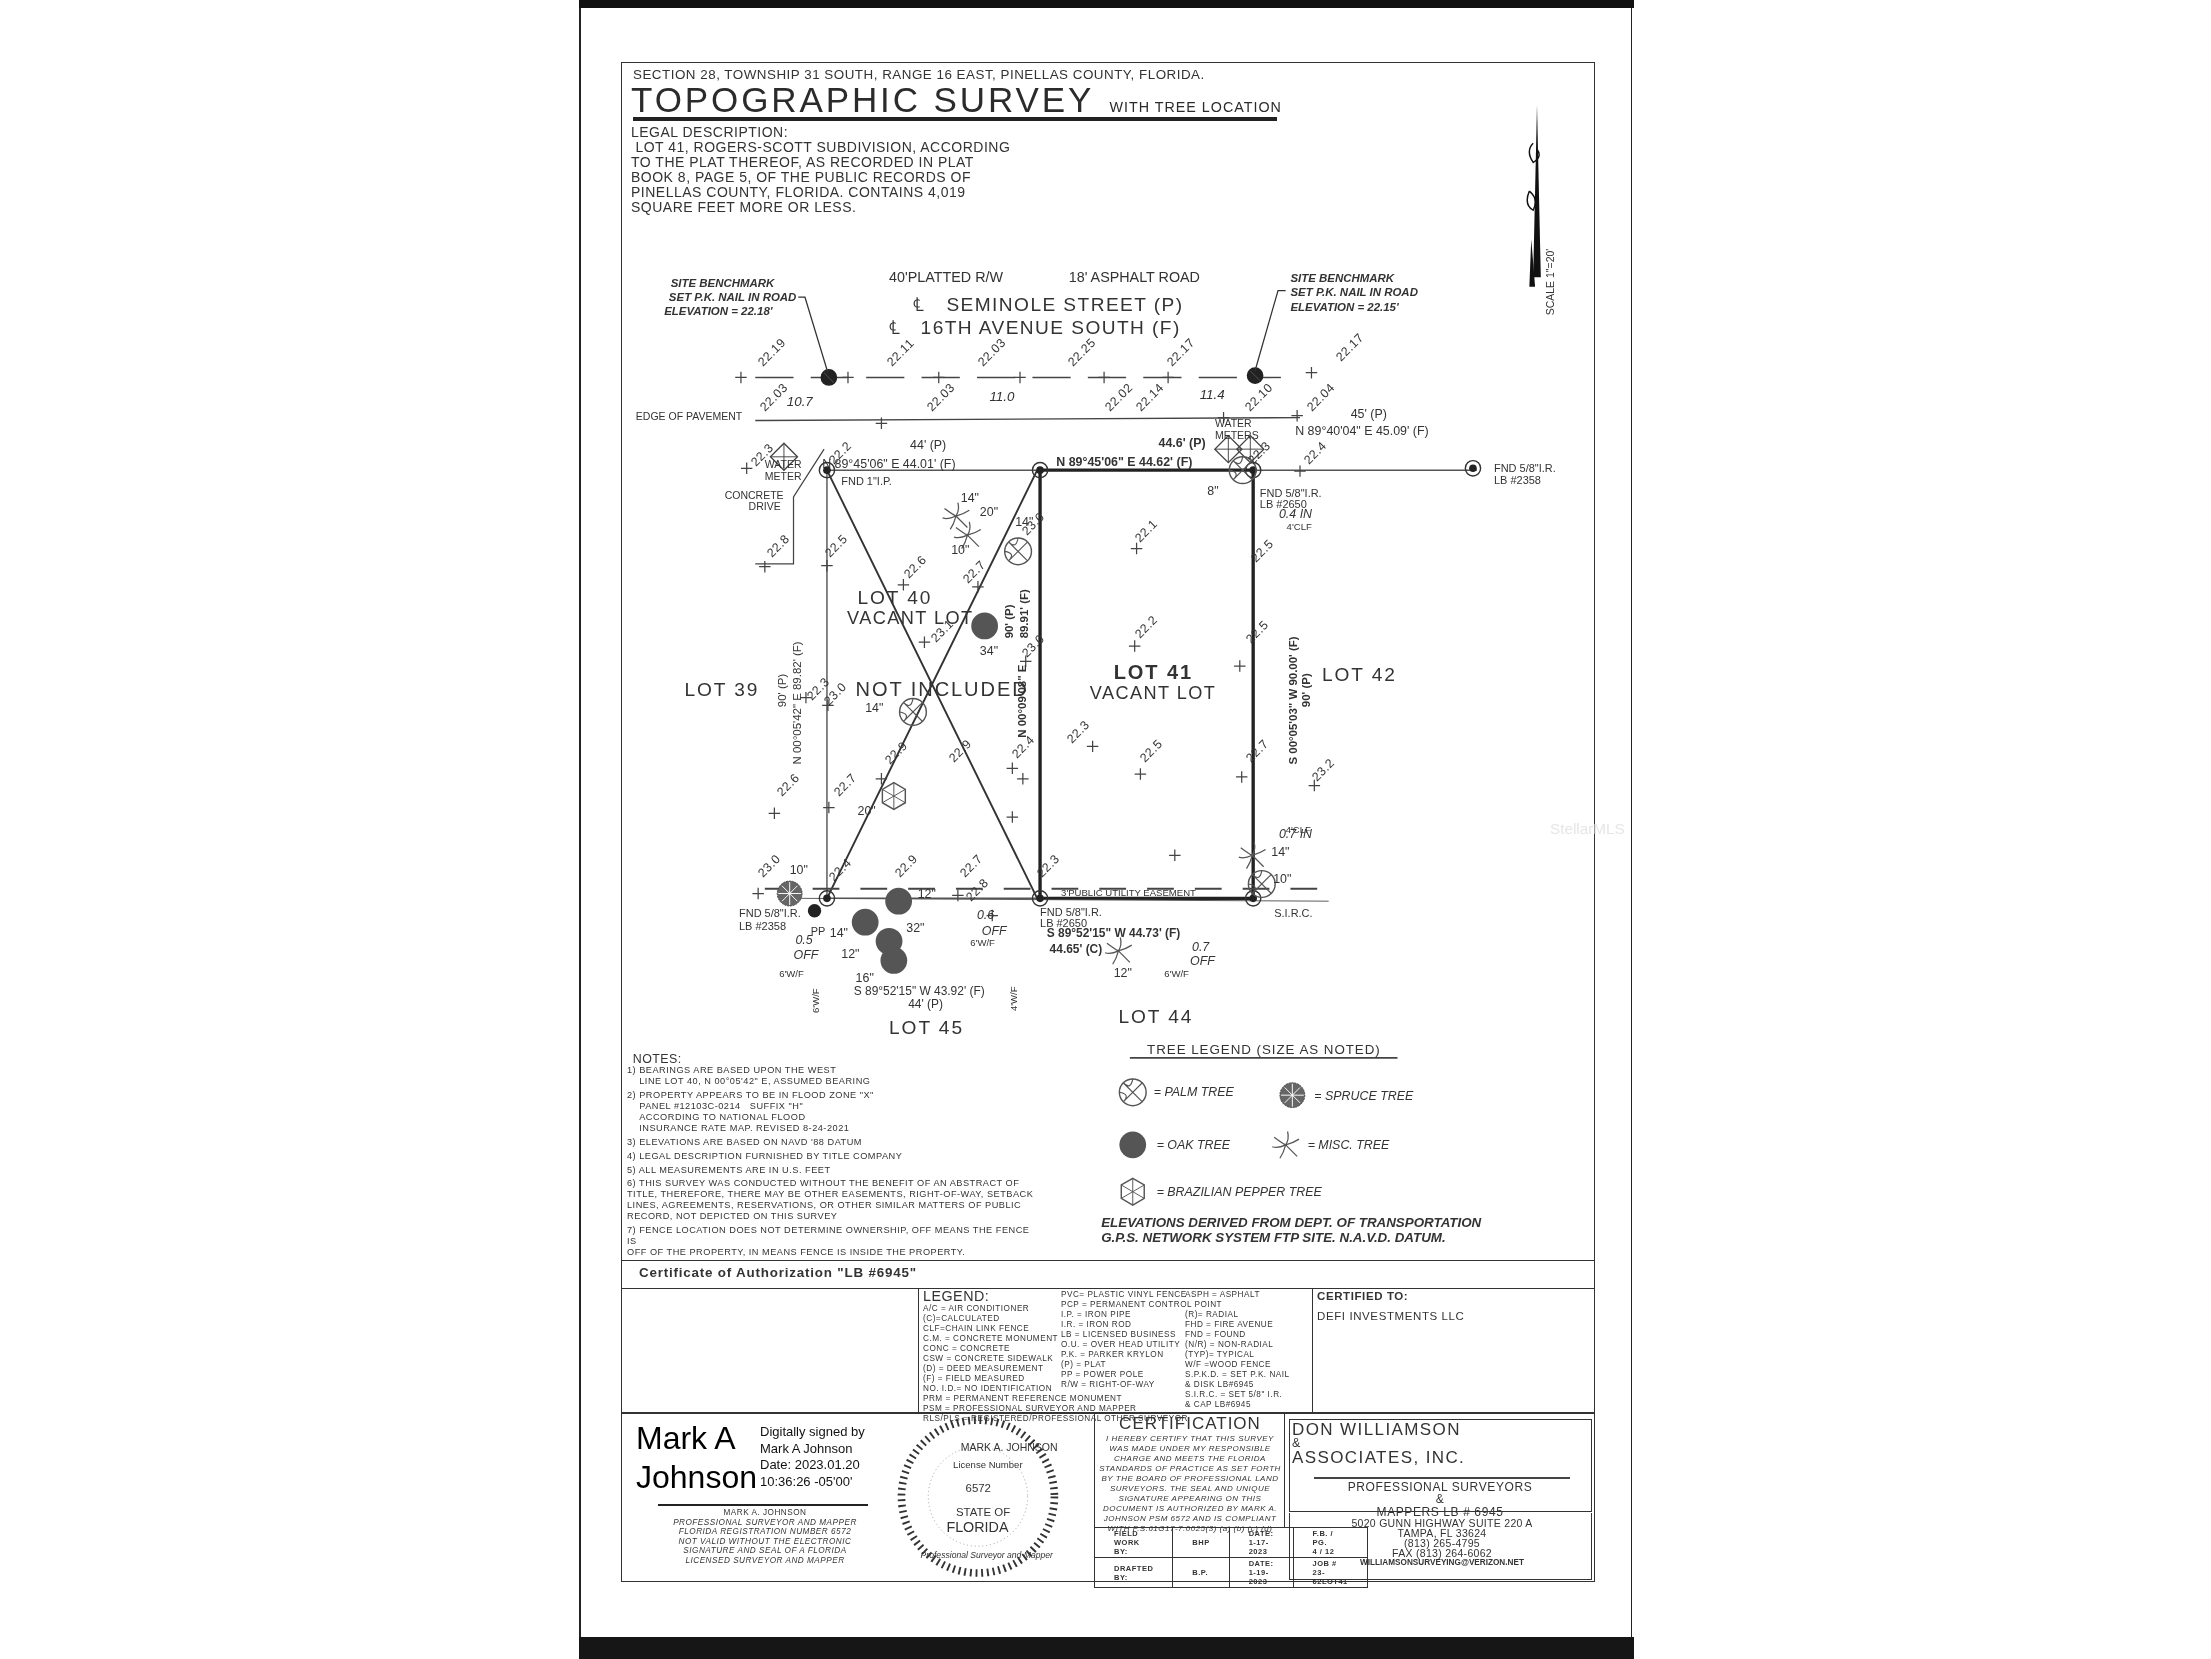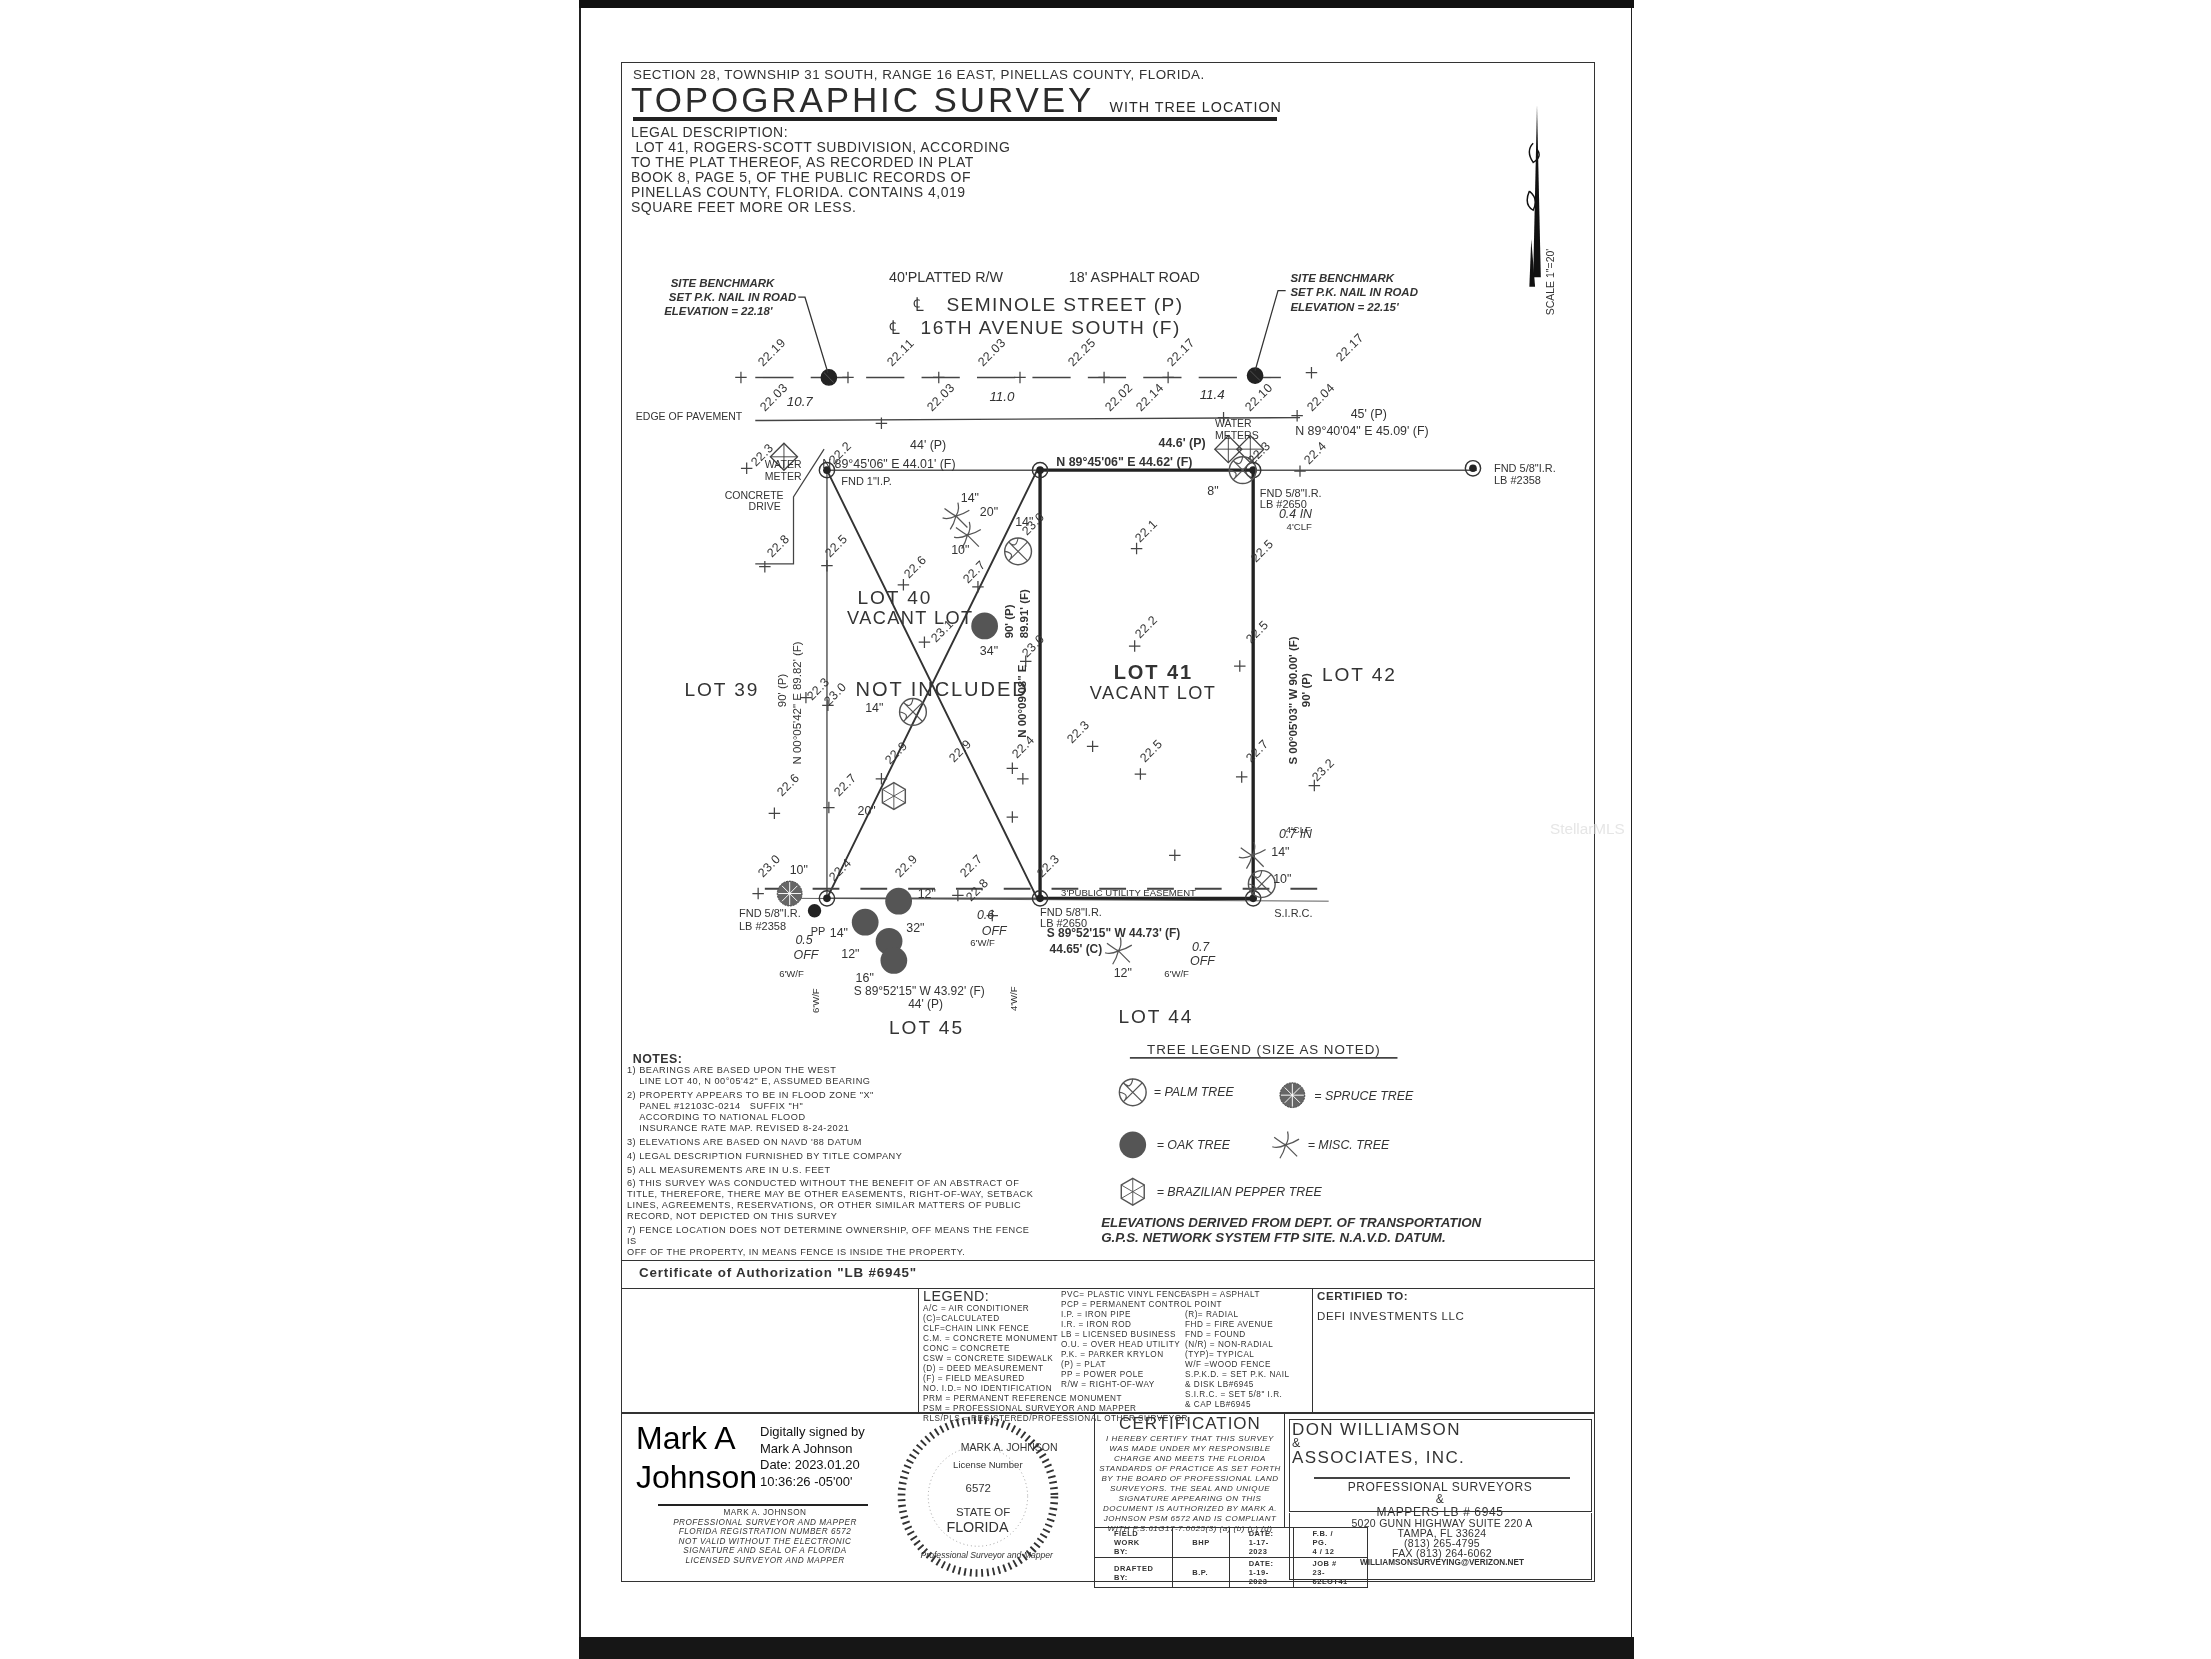--- a/index.html
+++ b/index.html
@@ -9,21 +9,21 @@
   .page { position:absolute; left:579px; top:7.6px; width:1053px; height:1630px; border-left:2.9px solid #222; border-right:1.9px solid #222; box-sizing:border-box; background:#fff; }
   .frame { position:absolute; left:621px; top:62px; width:974px; height:1520px; border:1.9px solid #333; box-sizing:border-box; }
   .abs { position:absolute; }
   .cad { font-family:"Liberation Sans", sans-serif; color:#333; letter-spacing:0.5px; }
   .header-sub { left:633px; top:67px; font-size:13.4px; }
   .title { left:631px; top:80px; font-size:35px; font-weight:300; letter-spacing:2.9px; color:#2b2b2b; }
   .title-suffix { font-size:14.3px; letter-spacing:1px; margin-left:15.3px; }
   .title-rule { left:633px; top:117px; width:644px; height:3.8px; background:#222; }
   .legal { left:631px; top:125px; font-size:14px; line-height:15px; white-space:pre; }
   .notes { left:627px; top:1054px; font-size:9.2px; line-height:11px; width:411px; }
-  .notes .nh { font-size:12.4px; font-weight:bold; margin-left:5.7px; }
+  .notes .nh { font-size:12.4px; font-weight:normal; margin-left:5.7px; }
   .notes p { margin:0 0 2.9px 0; white-space:pre-wrap; }
   .cert-auth-row { left:621px; top:1260px; width:974px; height:29px; border-top:1.9px solid #333; border-bottom:1.9px solid #333; box-sizing:border-box; }
   .cert-auth { left:639px; top:1265px; font-size:13.4px; font-weight:bold; letter-spacing:0.8px; }
   .legend-box { left:918px; top:1288px; width:395px; height:124px; border-left:1.9px solid #333; border-right:1.9px solid #333; box-sizing:border-box; }
   .legend-title { left:923px; top:1288px; font-size:14.3px; }
   .legend-col { font-size:8.2px; line-height:10px; white-space:nowrap; }
   .certified-title { left:1317px; top:1290px; font-size:11.5px; font-weight:bold; letter-spacing:0.6px; }
   .certified-value { left:1317px; top:1310px; font-size:11.5px; letter-spacing:0.6px; }
   .sig-row { left:621px; top:1412px; width:974px; height:1.9px; background:#333; }
   .sig-name { left:636px; top:1419px; font-size:32px; line-height:39px; color:#000000; letter-spacing:0; }

